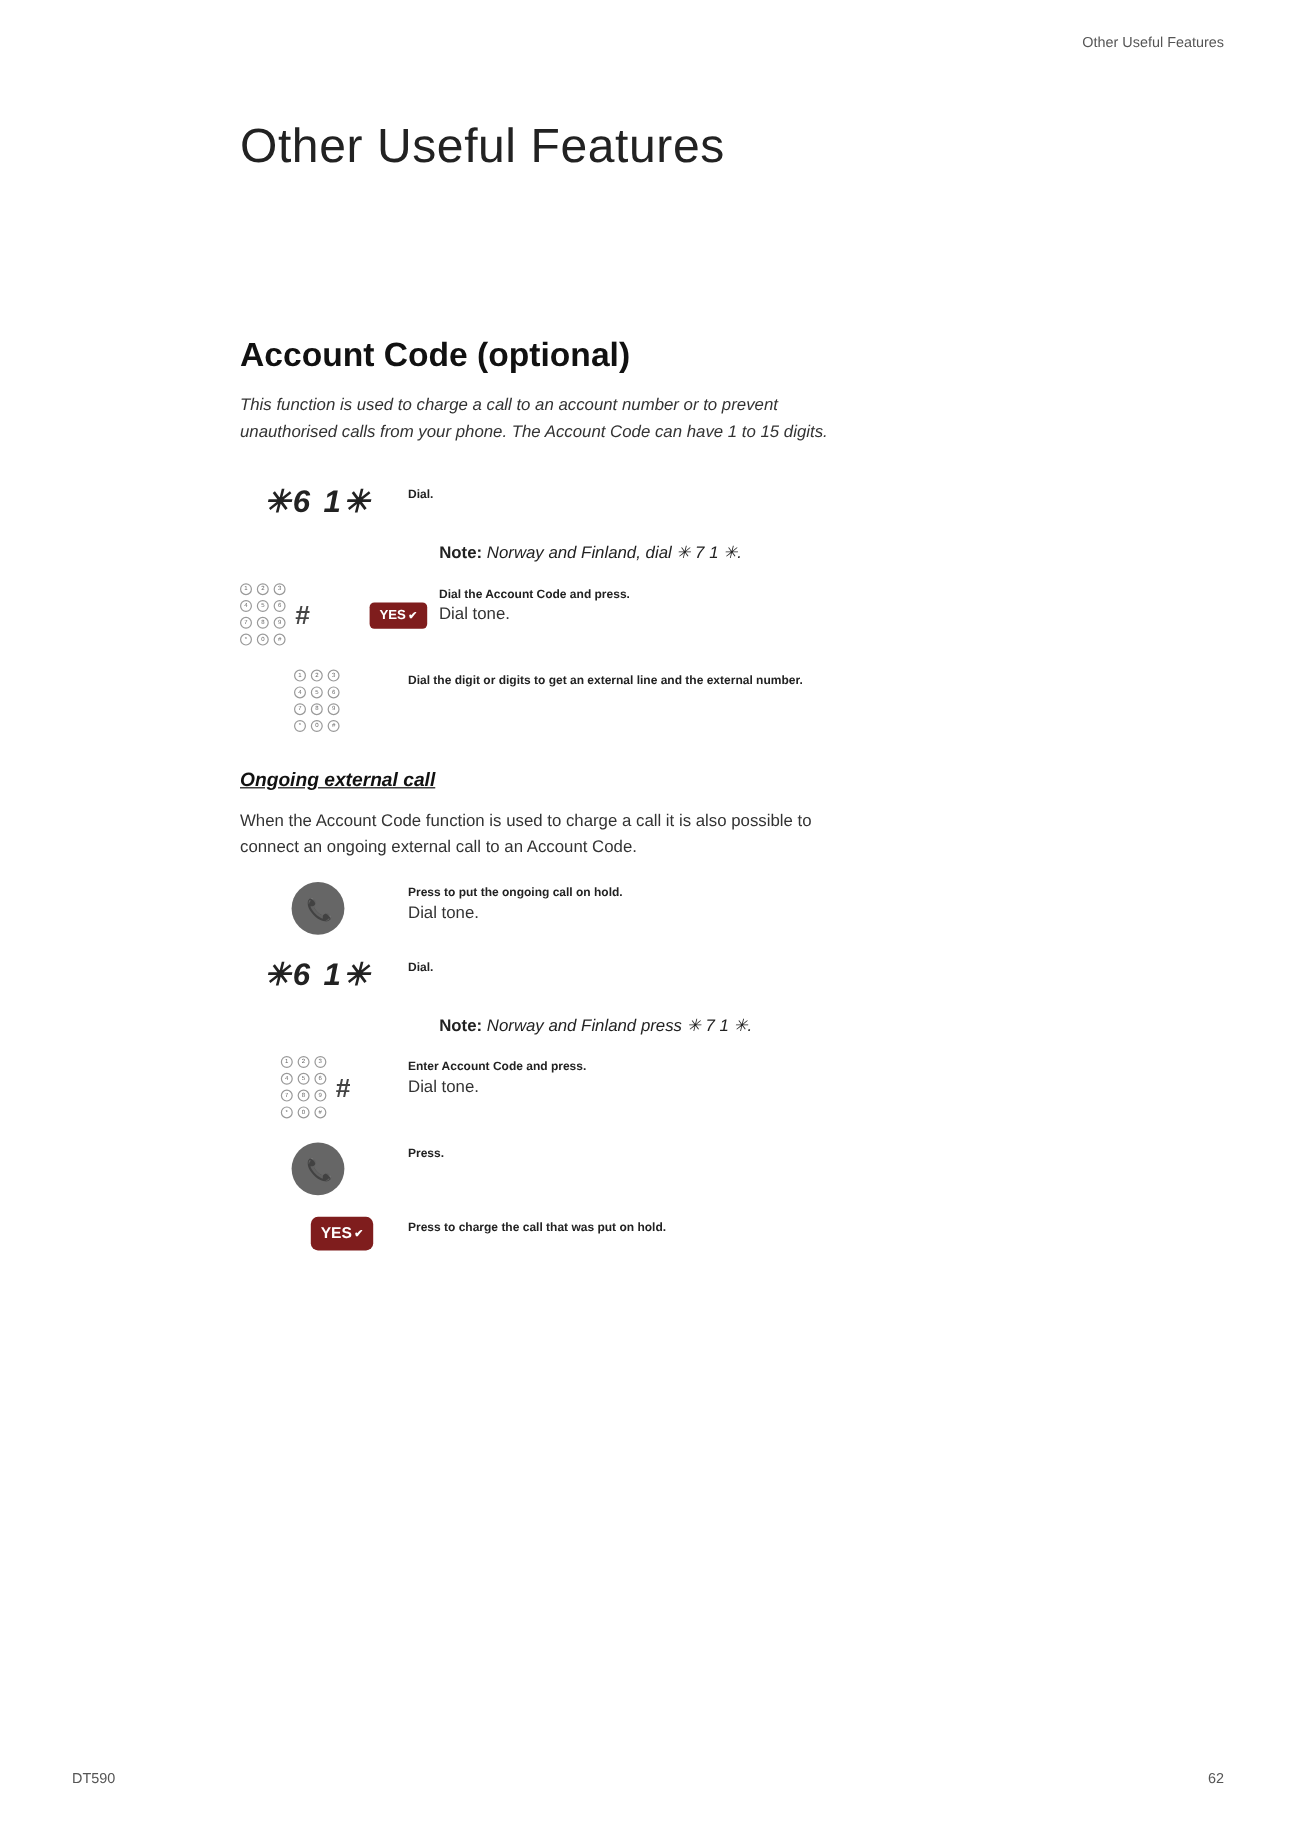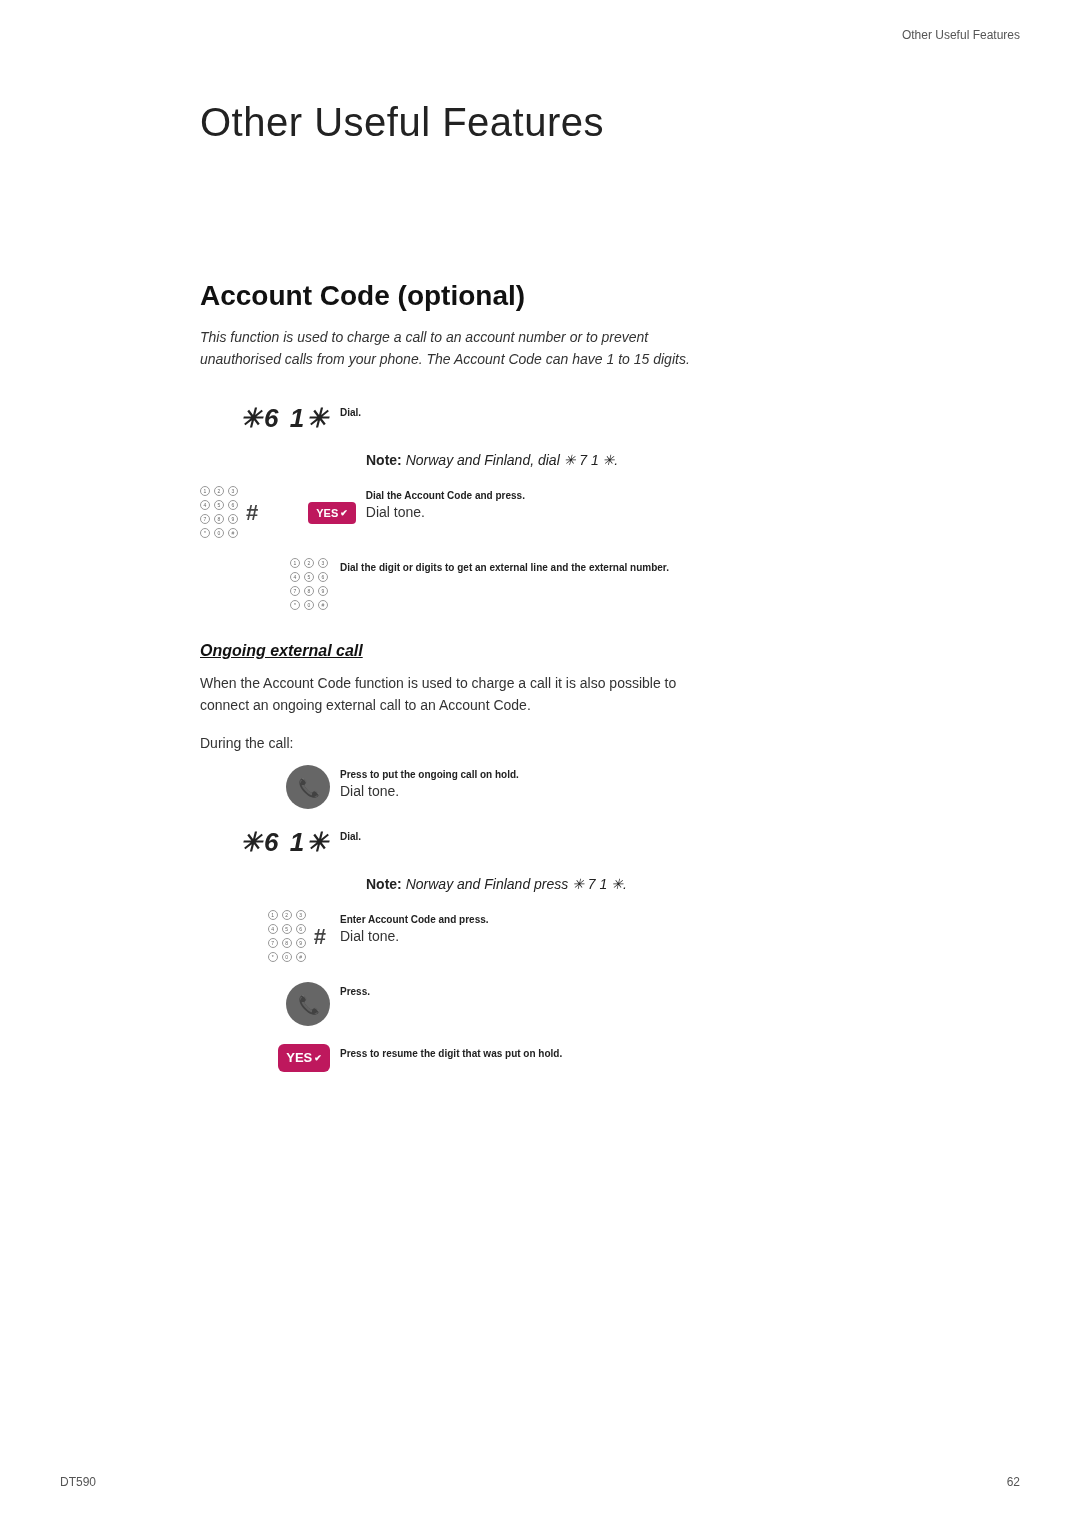--- a/index.html
+++ b/index.html
@@ -144,21 +144,21 @@
       justify-content: center;
       font-size: 5px;
       color: #666;
     }
 
     
     .yes-btn {
       display: inline-flex;
       align-items: center;
       justify-content: center;
-      background: #be185d;
+      background: #7f1d1d;
       color: #fff;
       font-size: 11px;
       font-weight: bold;
       border-radius: 4px;
       padding: 3px 8px;
       min-width: 36px;
       height: 22px;
       position: relative;
       margin-left: 40px;
     }
@@ -208,21 +208,21 @@
       background: #666;
       display: flex;
       align-items: center;
       justify-content: center;
     }
 
     .icon-wrap {
       min-width: 130px;
       display: flex;
       align-items: center;
-      justify-content: flex-end;
+      justify-content: center;
       margin-right: 10px;
     }
 
     .icon-align-center {
       display: flex;
       align-items: center;
       gap: 6px;
     }
   </style>
 </head>
@@ -299,21 +299,20 @@
       </div>
     </div>
     <div class="step-text">
       <strong>Dial the digit or digits to get an external line and the external number.</strong>
     </div>
   </div>
 
   <div style="margin-top: 30px;">
     <div class="ongoing-title">Ongoing external call</div>
     <div class="ongoing-desc">When the Account Code function is used to charge a call it is also possible to connect an ongoing external call to an Account Code.</div>
-    <div class="during-call">During the call:</div>
 
     <div class="step-row">
       <div class="step-icon icon-wrap">
         <div class="phone-hold-icon">
           <svg width="26" height="26" viewBox="0 0 26 26">
             <text x="3" y="20" font-size="18" fill="white">📞</text>
           </svg>
         </div>
       </div>
       <div class="step-text">
@@ -373,21 +372,21 @@
       <div class="step-text">
         <strong>Press.</strong>
       </div>
     </div>
 
     <div class="step-row">
       <div class="step-icon icon-wrap">
         <div class="yes-btn" style="width:52px; height:28px; font-size:13px; border-radius:6px;">YES</div>
       </div>
       <div class="step-text">
-        <strong>Press to resume the digit that was put on hold.</strong>
+        <strong>Press to charge the call that was put on hold.</strong>
       </div>
     </div>
 
   </div>
 </div>
 
 <div class="page-footer">DT590</div>
 <div class="page-footer-num">62</div>
 
 </body></html>

